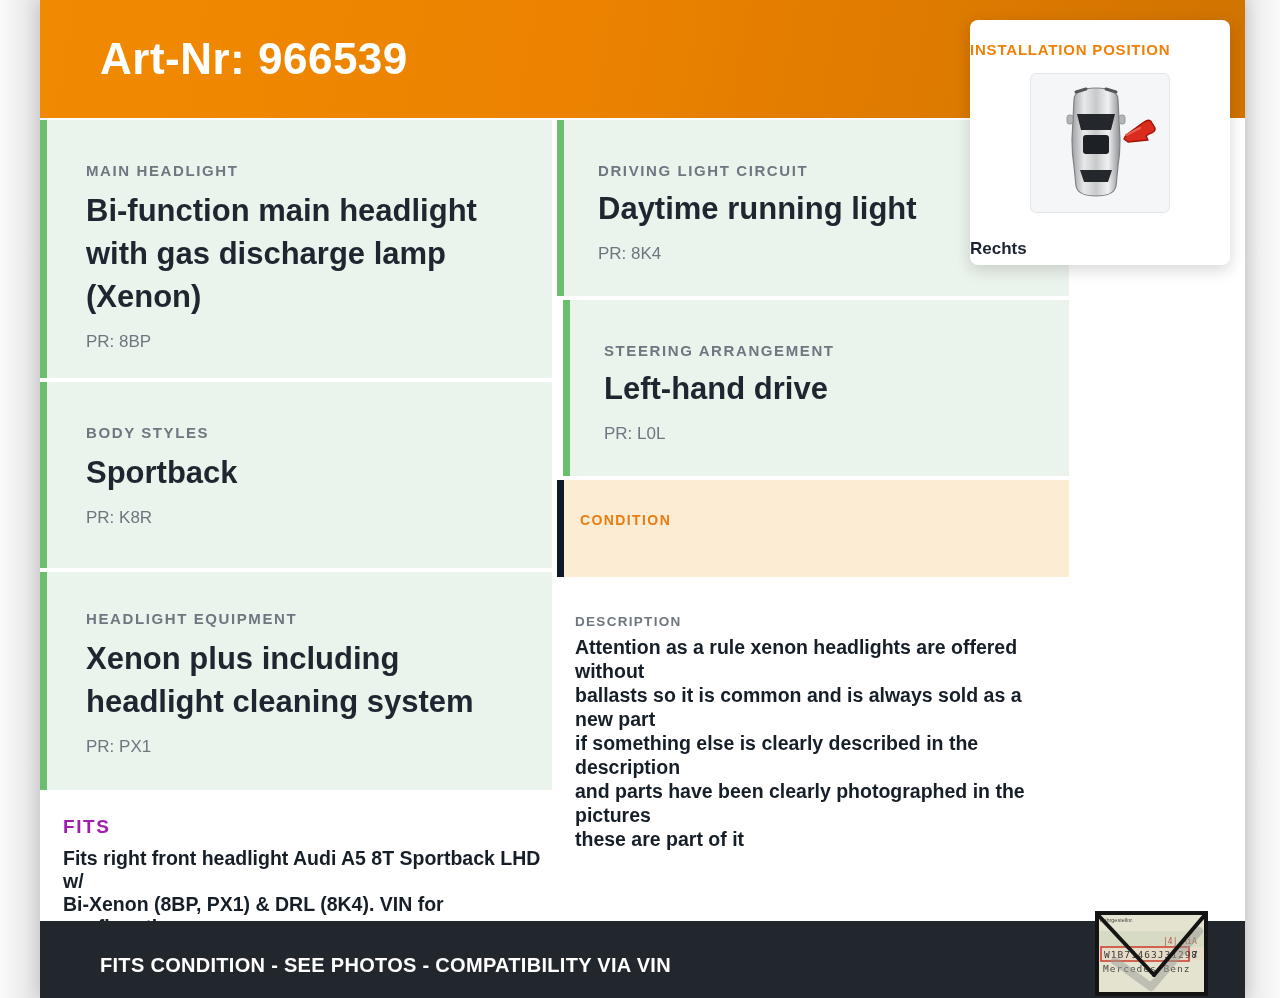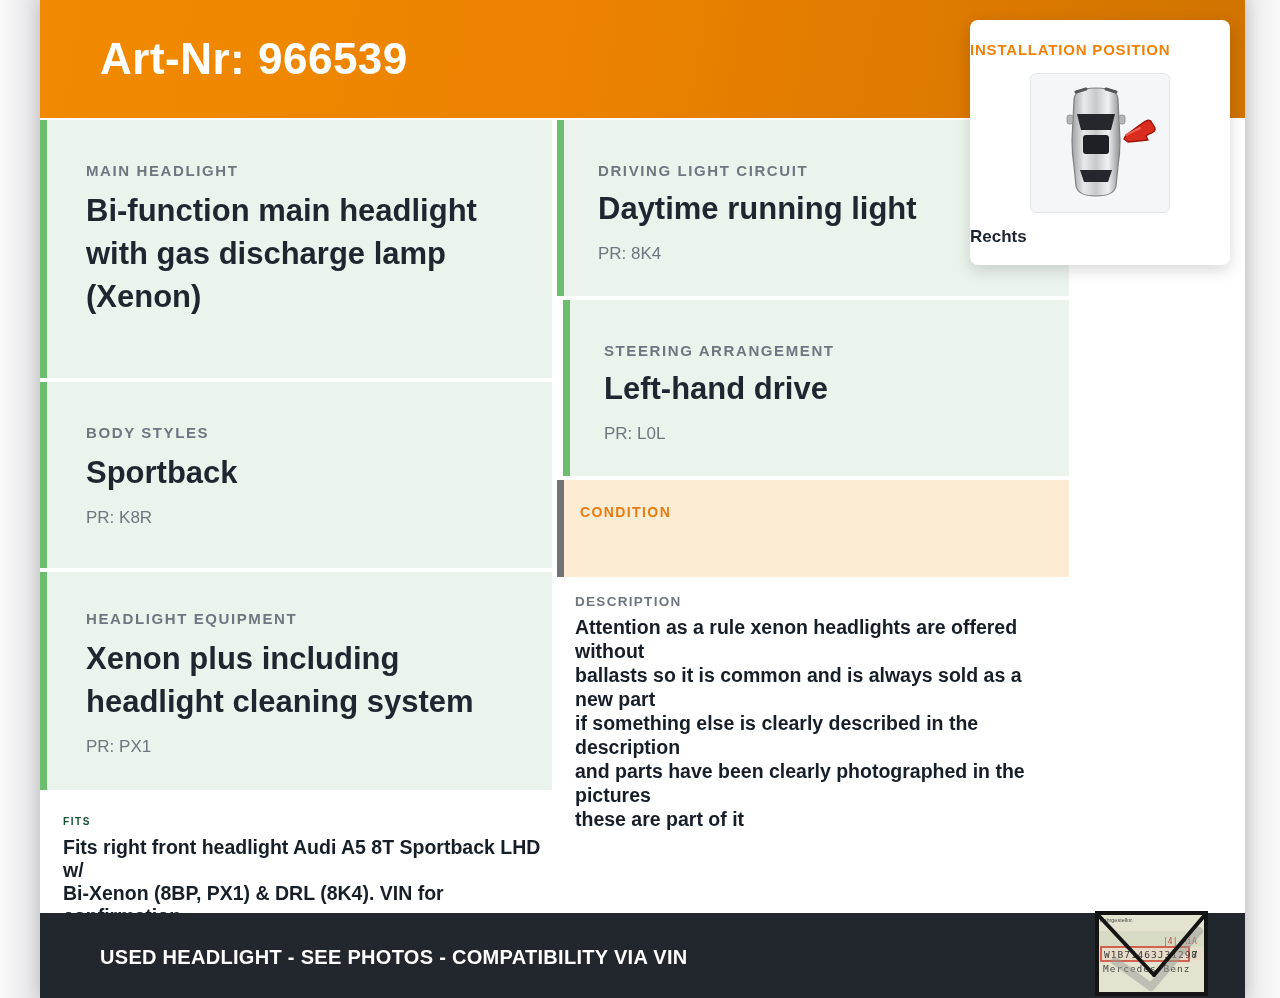--- a/index.html
+++ b/index.html
@@ -38,37 +38,37 @@
   }
   .sec-pr{margin-top:14px;color:#6e7680;font-size:17px;font-weight:500;}
   .s-left-1{height:258px;}
   .s-left-2{height:186px;}
   .s-left-3{height:218px;padding-top:38px;}
   .s-right-1{height:176px;padding-left:34px;}
   .s-right-2{height:176px;padding-left:34px;margin-left:6px;}
   .s-right-1 .sec-heading,.s-right-2 .sec-heading{margin-top:8px;}
   
   .condition{
-    height:97px;background:#fcecd3;border-left:7px solid #737373;
-    box-sizing:border-box;padding:24px 20px 0 16px;margin-bottom:0;
+    height:97px;background:#fcecd3;border-left:7px solid #0f172a;
+    box-sizing:border-box;padding:32px 20px 0 16px;margin-bottom:20px;
   }
   .condition .c-label{color:#e87c12;font-size:14px;font-weight:700;letter-spacing:1.4px;}
   .condition .c-value{margin-top:9px;color:#3f4650;font-size:19px;font-weight:600;}
   
   .description{
     height:323px;background:#ffffff;box-sizing:border-box;padding:17px 28px 0 18px;
   }
   .d-label{color:#6e7680;font-size:13.5px;font-weight:700;letter-spacing:1.3px;}
   .d-text{
     margin-top:6px;color:#161e28;font-size:19.5px;line-height:24px;font-weight:600;
     white-space:pre-line;
   }
   
   .fits{height:118px;background:#ffffff;box-sizing:border-box;padding:22px 10px 0 23px;}
-  .f-label{color:#14532d;font-size:10px;font-weight:700;letter-spacing:1.6px;}
+  .f-label{color:#a21caf;font-size:19px;font-weight:700;letter-spacing:1.6px;}
   .f-text{
     margin-top:9px;color:#161e28;font-size:19.5px;line-height:23px;font-weight:700;
     white-space:pre-line;
   }
   
   .footer{
     margin-top:1px;height:89px;background:#22272e;display:flex;align-items:center;
     padding-left:60px;box-sizing:border-box;position:relative;
   }
   .footer .foot-text{color:#ffffff;font-size:20px;font-weight:700;letter-spacing:.3px;}
@@ -77,21 +77,21 @@
     position:absolute;left:930px;top:20px;width:260px;height:245px;background:#ffffff;
     border-radius:8px;box-shadow:0 5px 16px rgba(0,0,0,.16);z-index:10;
     text-align:left;box-sizing:border-box;padding-top:21px;
   }
   .inst-title{color:#ef8109;font-size:15px;font-weight:800;letter-spacing:.8px;}
   .inst-imgbox{
     width:138px;height:138px;margin:15px auto 0;background:#f5f6f8;
     border:1px solid #e3e6ea;border-radius:6px;position:relative;
     display:flex;align-items:center;justify-content:center;
   }
-  .inst-pos{margin-top:14px;color:#1b2430;font-size:17px;font-weight:700;}
+  .inst-pos{margin-top:26px;color:#1b2430;font-size:17px;font-weight:700;}
   
   .doc{
     position:absolute;left:1055px;top:911px;width:113px;height:85px;z-index:20;
   }
 </style>
 </head>
 <body>
 
 <div class="page">
 
@@ -100,20 +100,21 @@
   </div>
 
   <div class="main">
 
     <div class="col">
       <div class="section s-left-1">
         <div class="sec-label">MAIN HEADLIGHT</div>
         <div class="sec-heading">Bi-function main headlight
 with gas discharge lamp
 (Xenon)</div>
+        <div class="sec-pr">PR: 8BP</div>
       </div>
       <div class="section s-left-2">
         <div class="sec-label">BODY STYLES</div>
         <div class="sec-heading">Sportback</div>
         <div class="sec-pr">PR: K8R</div>
       </div>
       <div class="section s-left-3">
         <div class="sec-label">HEADLIGHT EQUIPMENT</div>
         <div class="sec-heading">Xenon plus including
 headlight cleaning system</div>
@@ -146,21 +147,21 @@
 ballasts so it is common and is always sold as a new part
 if something else is clearly described in the description
 and parts have been clearly photographed in the pictures
 these are part of it</div>
       </div>
     </div>
 
   </div>
 
   <div class="footer">
-    <span class="foot-text">USED HEADLIGHT - SEE PHOTOS - COMPATIBILITY VIA VIN</span>
+    <span class="foot-text">FITS CONDITION - SEE PHOTOS - COMPATIBILITY VIA VIN</span>
   </div>
 
   <div class="inst-card">
     <div class="inst-title">INSTALLATION POSITION</div>
     <div class="inst-imgbox">
       <svg width="120" height="122" viewBox="0 0 120 122">
         <defs>
           <linearGradient id="carbody" x1="0" y1="0" x2="1" y2="0">
             <stop offset="0" stop-color="#9fa1a4"></stop>
             <stop offset="0.25" stop-color="#e8e9ea"></stop>

